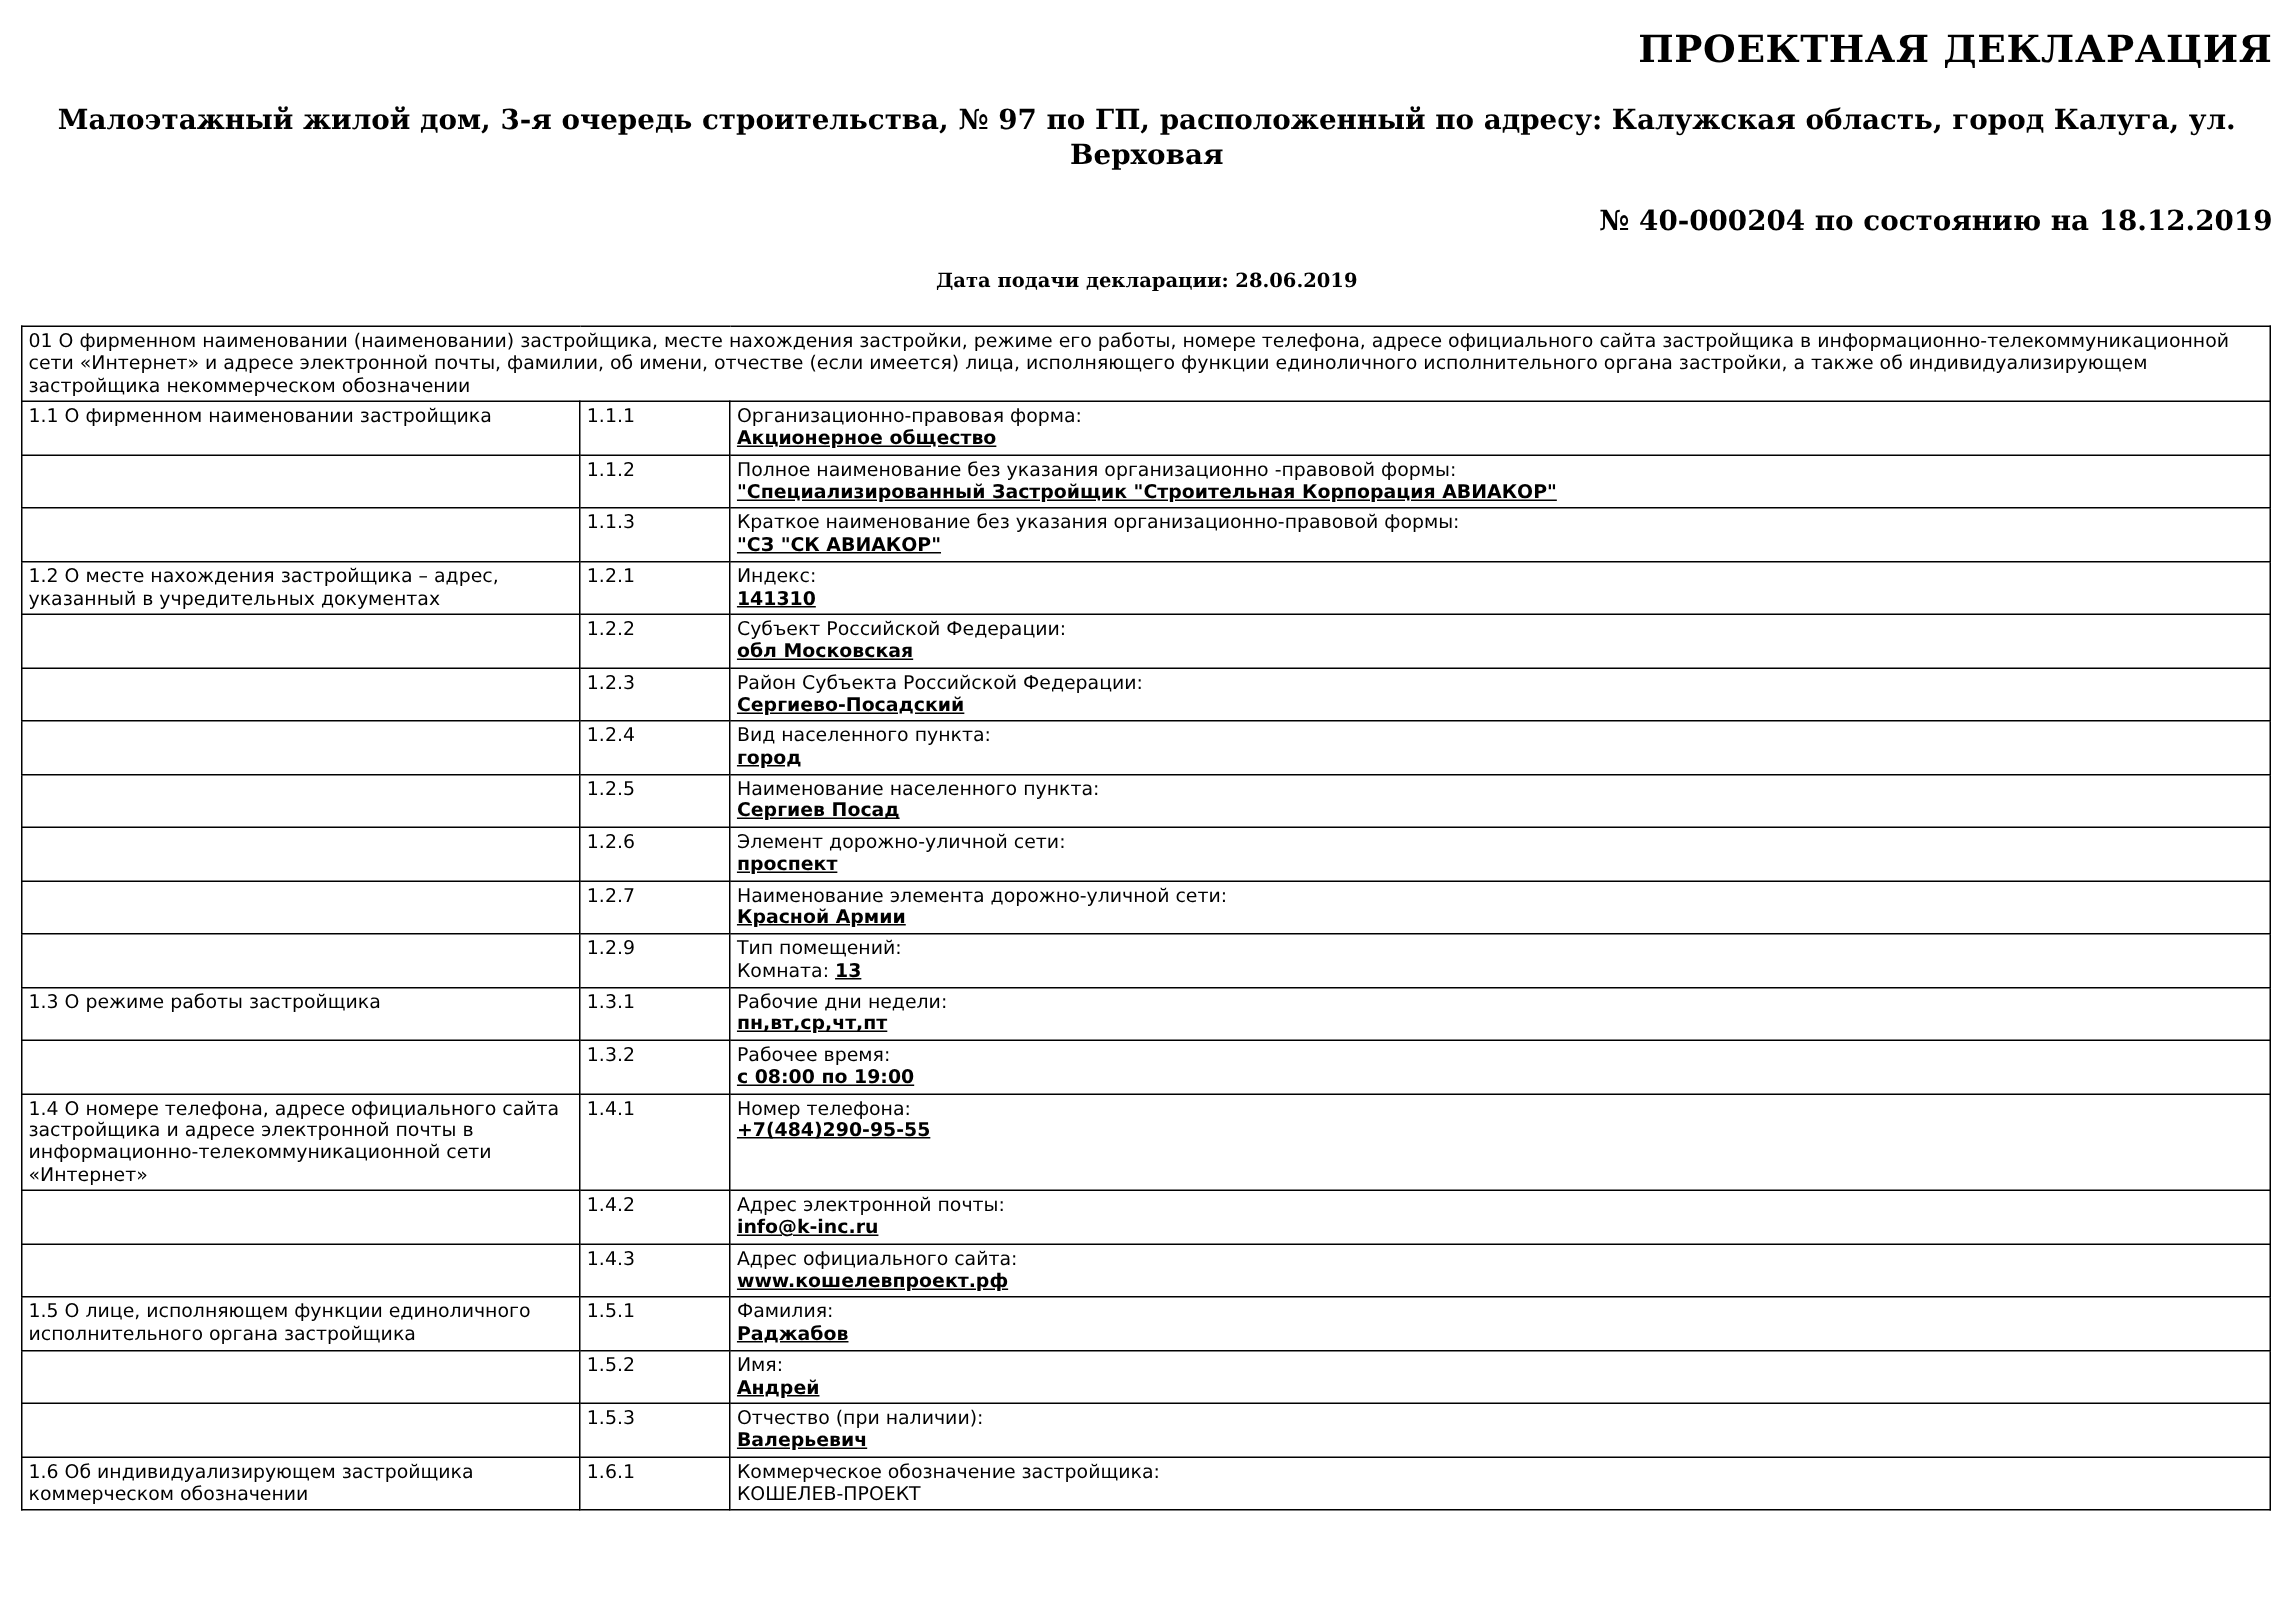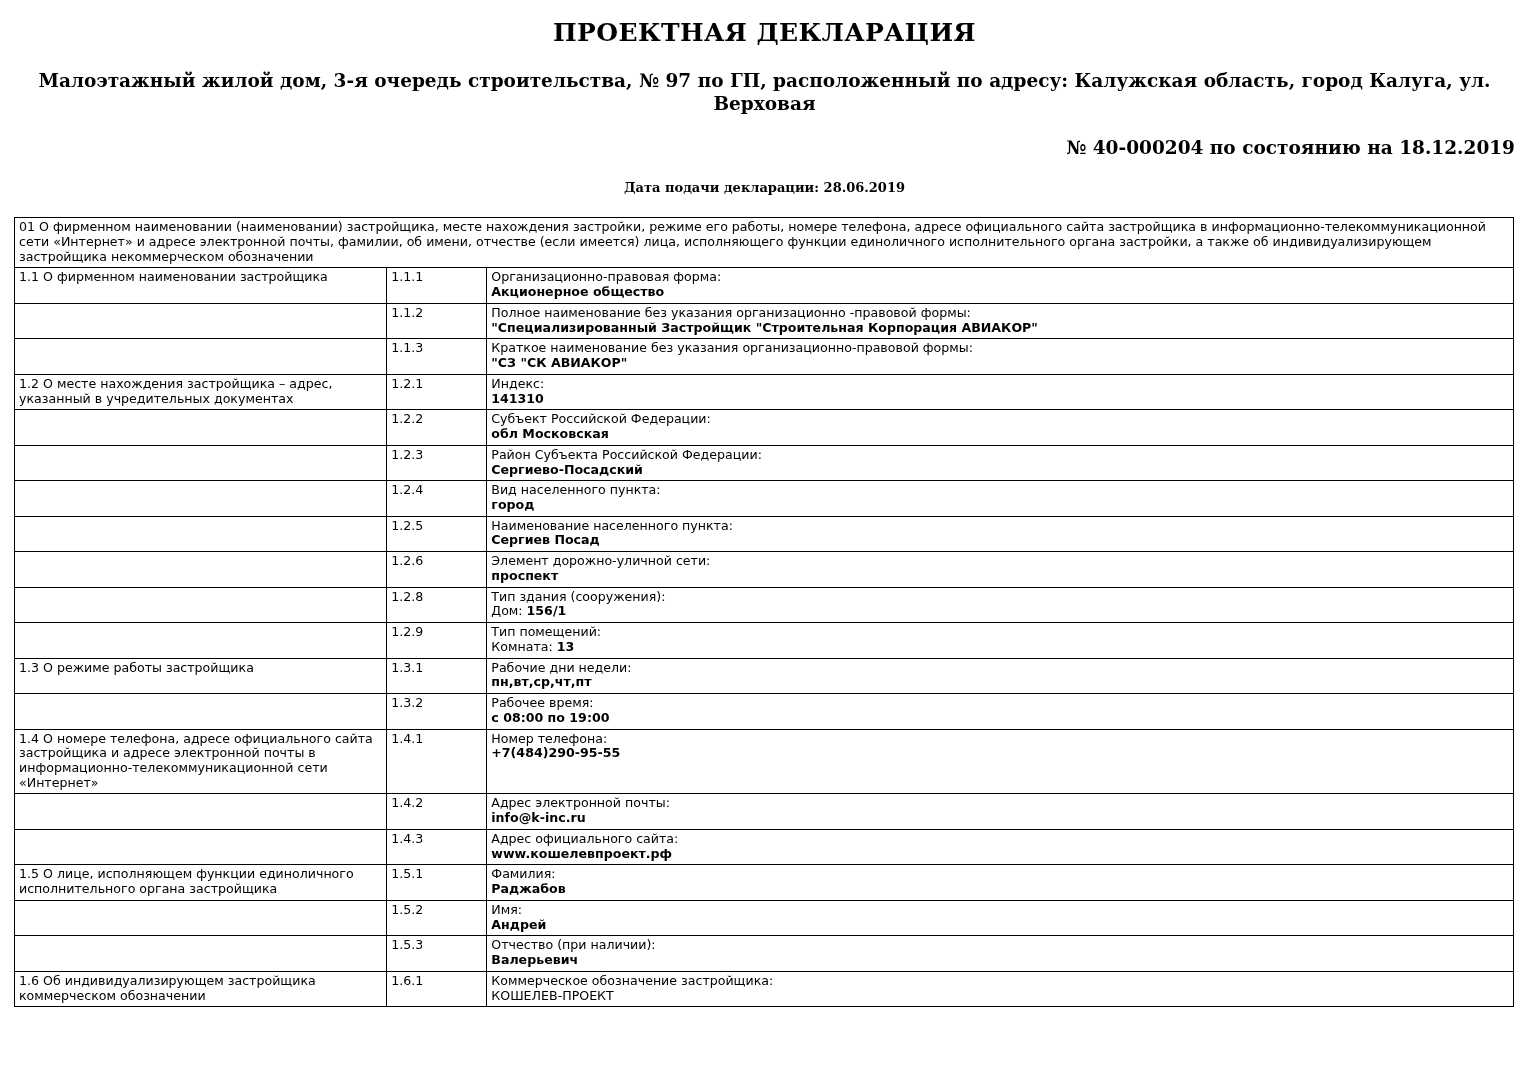--- a/index.html
+++ b/index.html
@@ -12,21 +12,21 @@
     min-height: 1080px;
     font-family: "DejaVu Sans", sans-serif;
     color: #000000;
   }
   .page {
     width: 1529px;
     box-sizing: border-box;
     padding: 10px 14px 0 14px;
   }
   .doc-title {
-    text-align: center;
+    text-align: right;
     font-family: "DejaVu Serif", serif;
     font-weight: bold;
     font-size: 25px;
     letter-spacing: 0.4px;
     margin: 8px 0 0 0;
   }
   .doc-subtitle {
     text-align: center;
     font-family: "DejaVu Serif", serif;
     font-weight: bold;
@@ -69,20 +69,21 @@
   .section-head td {
     font-size: 12.3px;
     line-height: 1.16;
     padding: 2px 4px 2px 4px;
   }
   .lbl {
     font-weight: normal;
   }
   .val {
     font-weight: bold;
+    text-decoration: underline;
   }
   .valline {
     display: block;
   }
   .inline-lbl {
     font-weight: normal;
   }
   .code-cell {
     font-size: 12.6px;
     padding-top: 3px;
@@ -178,24 +179,24 @@
         <tr>
           <td></td>
           <td class="code-cell mid-code">1.2.6</td>
           <td>
             <span class="lbl valline">Элемент дорожно-уличной сети:</span>
             <span class="valline"><span class="val">проспект</span></span>
           </td>
         </tr>
         <tr>
           <td></td>
-          <td class="code-cell mid-code">1.2.8</td>
-          <td>
-            <span class="lbl valline">Тип здания (сооружения):</span>
-            <span class="valline"><span class="inline-lbl">Дом: </span><span class="val">156/1</span></span>
+          <td class="code-cell mid-code">1.2.7</td>
+          <td>
+            <span class="lbl valline">Наименование элемента дорожно-уличной сети:</span>
+            <span class="valline"><span class="val">Красной Армии</span></span>
           </td>
         </tr>
         <tr>
           <td></td>
           <td class="code-cell mid-code">1.2.9</td>
           <td>
             <span class="lbl valline">Тип помещений:</span>
             <span class="valline"><span class="inline-lbl">Комната: </span><span class="val">13</span></span>
           </td>
         </tr>

